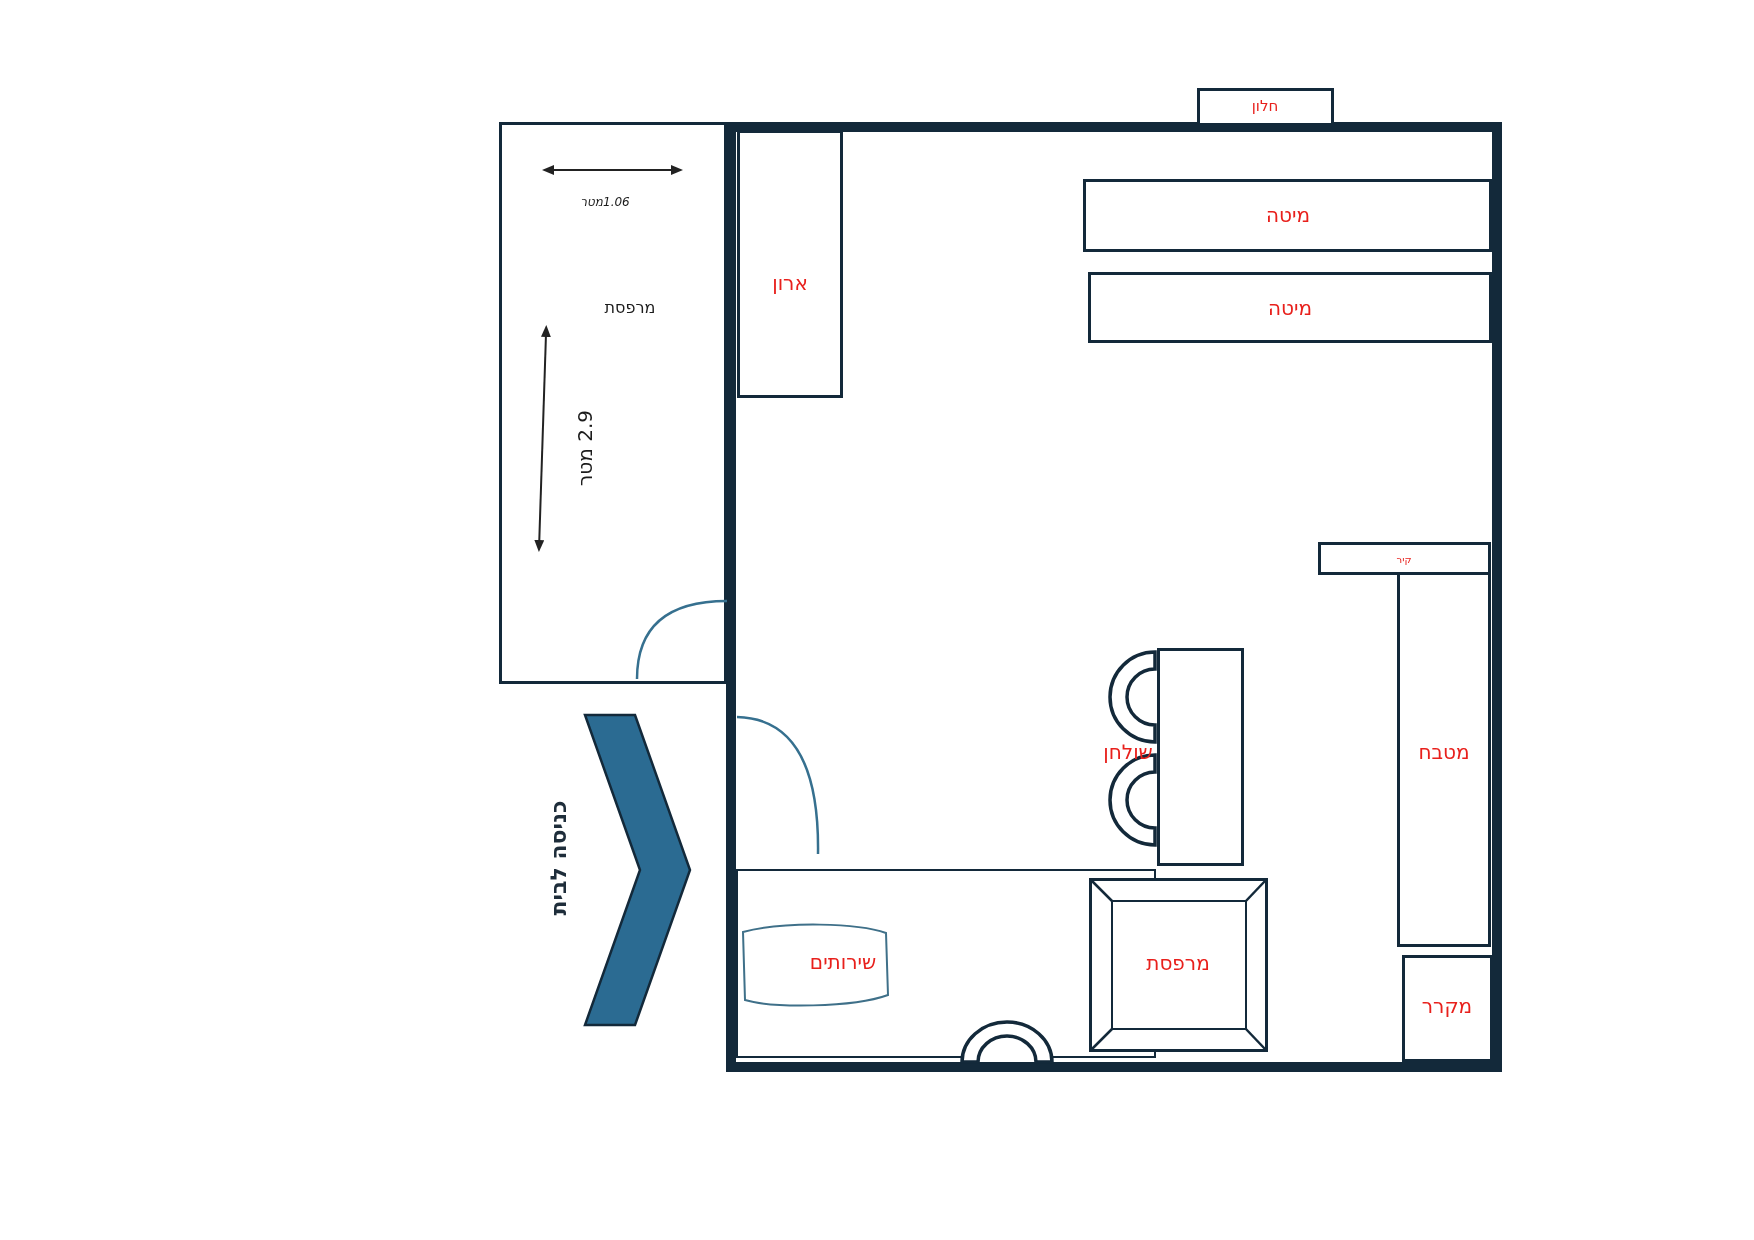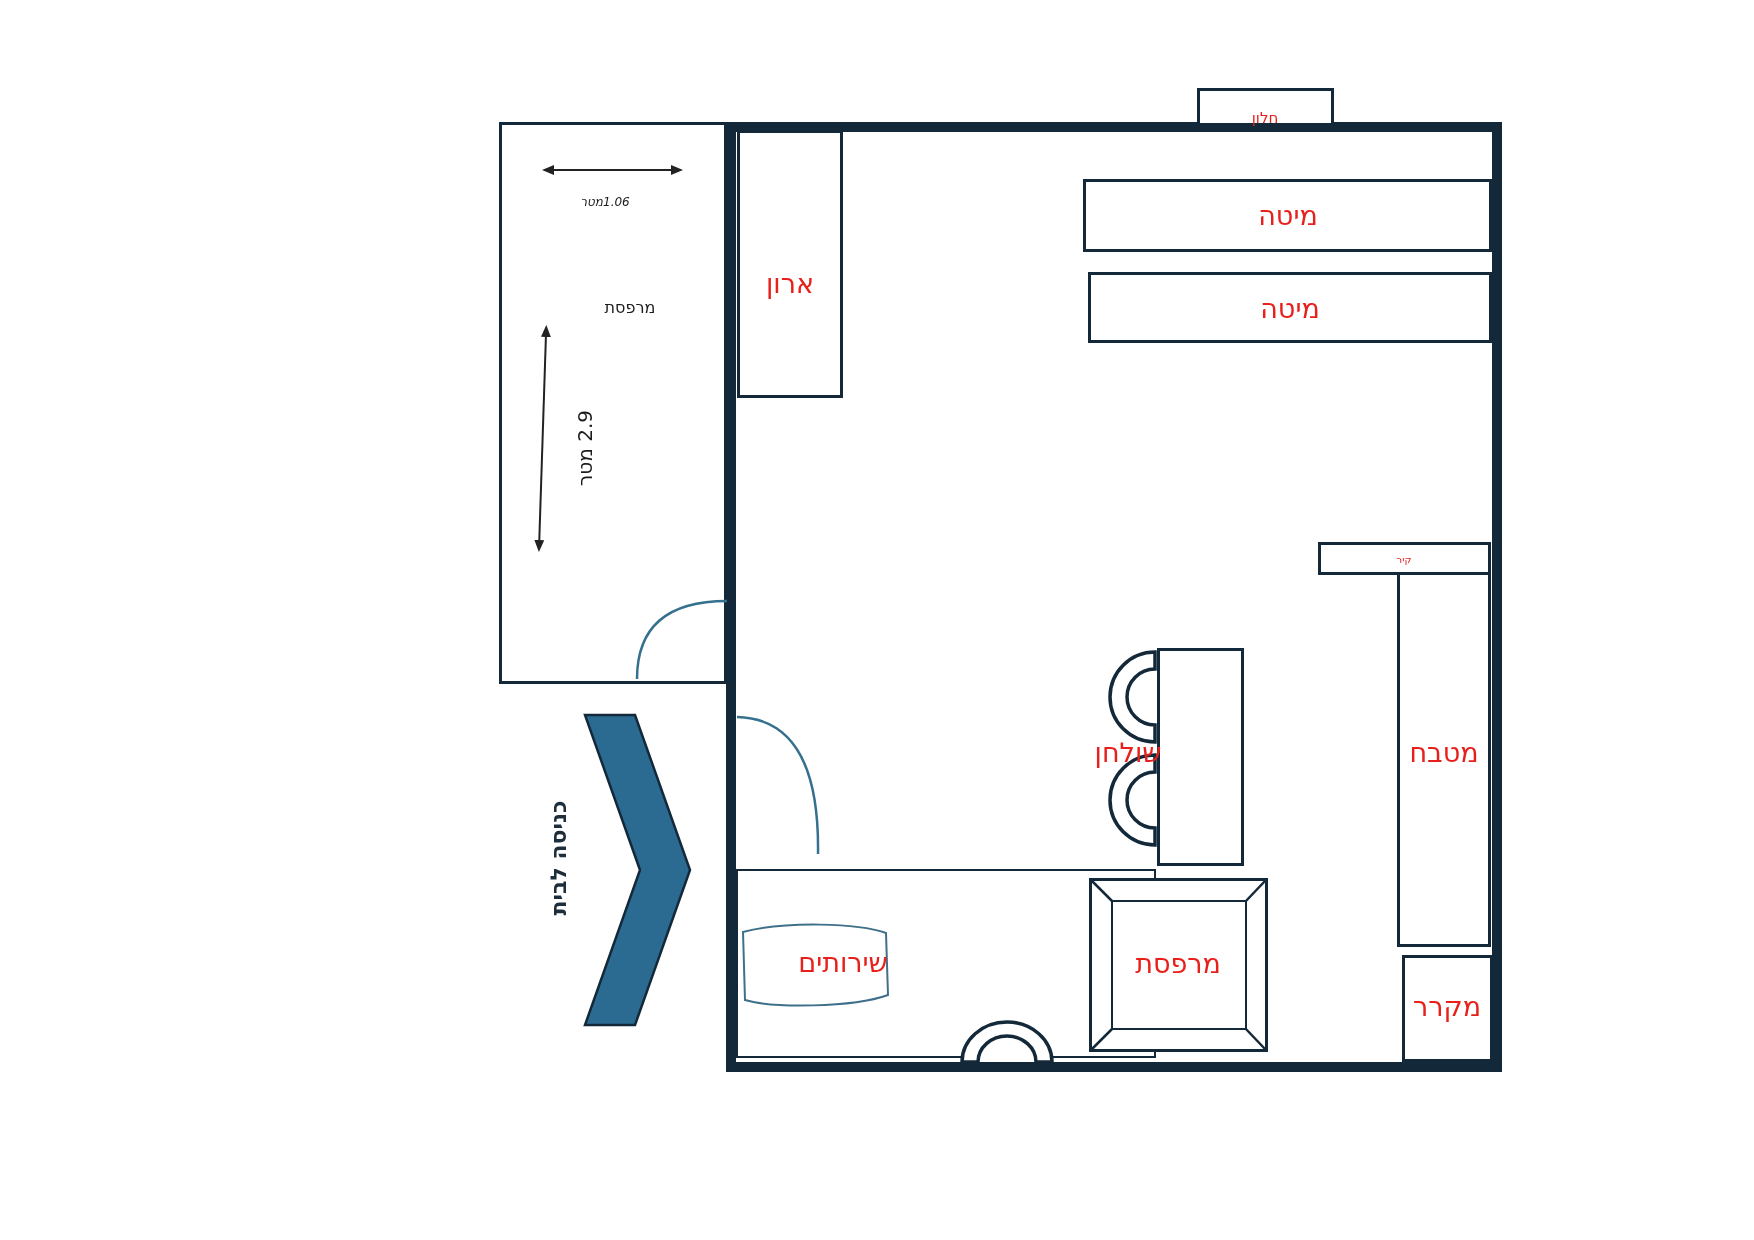--- a/index.html
+++ b/index.html
@@ -18,21 +18,21 @@
     font-family:"DejaVu Sans","Liberation Sans",sans-serif;
   }
   .wall{position:absolute;background:var(--wall);}
   .box{position:absolute;background:#fff;border:3px solid var(--wall);box-sizing:border-box;}
   .thinbox{position:absolute;background:#fff;border:2px solid var(--wall);box-sizing:border-box;}
   .lbl{
     position:absolute;
     transform:translate(-50%,-50%);
     white-space:nowrap;
     color:var(--label-red);
-    font-size:27px;
+    font-size:20px;
     direction:rtl;
     text-align:center;
   }
   .lbl.dark{color:var(--text-dark);}
   .lbl.small{font-size:15px;}
   .lbl.tiny{font-size:10px;}
   .lbl.rot{transform:translate(-50%,-50%) rotate(-90deg);}
   .entrance-lbl{
     color:#1e2d3a;
     font-weight:600;
@@ -98,21 +98,21 @@
     </g>
 
     <path d="M743,932 C785,921 858,923 886,933 L888,995 C852,1008 772,1008 745,1000 Z" fill="#fff" stroke="#3f7089" stroke-width="2"></path>
 
     <path d="M962,1062 A45,40 0 0 1 1052,1062 Z" fill="#fff" stroke="var(--wall)" stroke-width="3.5"></path>
     <path d="M978,1062 A29,26 0 0 1 1036,1062" fill="#fff" stroke="var(--wall)" stroke-width="3.5"></path>
 
     <polygon points="585,715 635,715 690,870 635,1025 585,1025 640,870" fill="var(--chevron-blue)" stroke="var(--wall)" stroke-width="2.5"></polygon>
   </svg>
 
-  <div class="lbl small" style="left:1265px;top:106px;margin-top:12px;">חלון</div>
+  <div class="lbl small" style="left:1265px;top:106px;">חלון</div>
   <div class="lbl" style="left:1288px;top:215px;">מיטה</div>
   <div class="lbl" style="left:1290px;top:308px;">מיטה</div>
   <div class="lbl" style="left:790px;top:283px;">ארון</div>
   <div class="lbl dark" style="left:630px;top:307px;font-size:16px;">מרפסת</div>
   <div class="lbl dark" style="left:605px;top:202px;font-size:12px;font-style:italic;">1.06מטר</div>
   <div class="lbl dark rot" style="left:585px;top:448px;font-size:20px;">2.9 מטר</div>
   <div class="lbl tiny" style="left:1404px;top:559px;">קיר</div>
   <div class="lbl" style="left:1444px;top:752px;">מטבח</div>
   <div class="lbl" style="left:1447px;top:1006px;">מקרר</div>
   <div class="lbl" style="left:1128px;top:752px;">שולחן</div>

